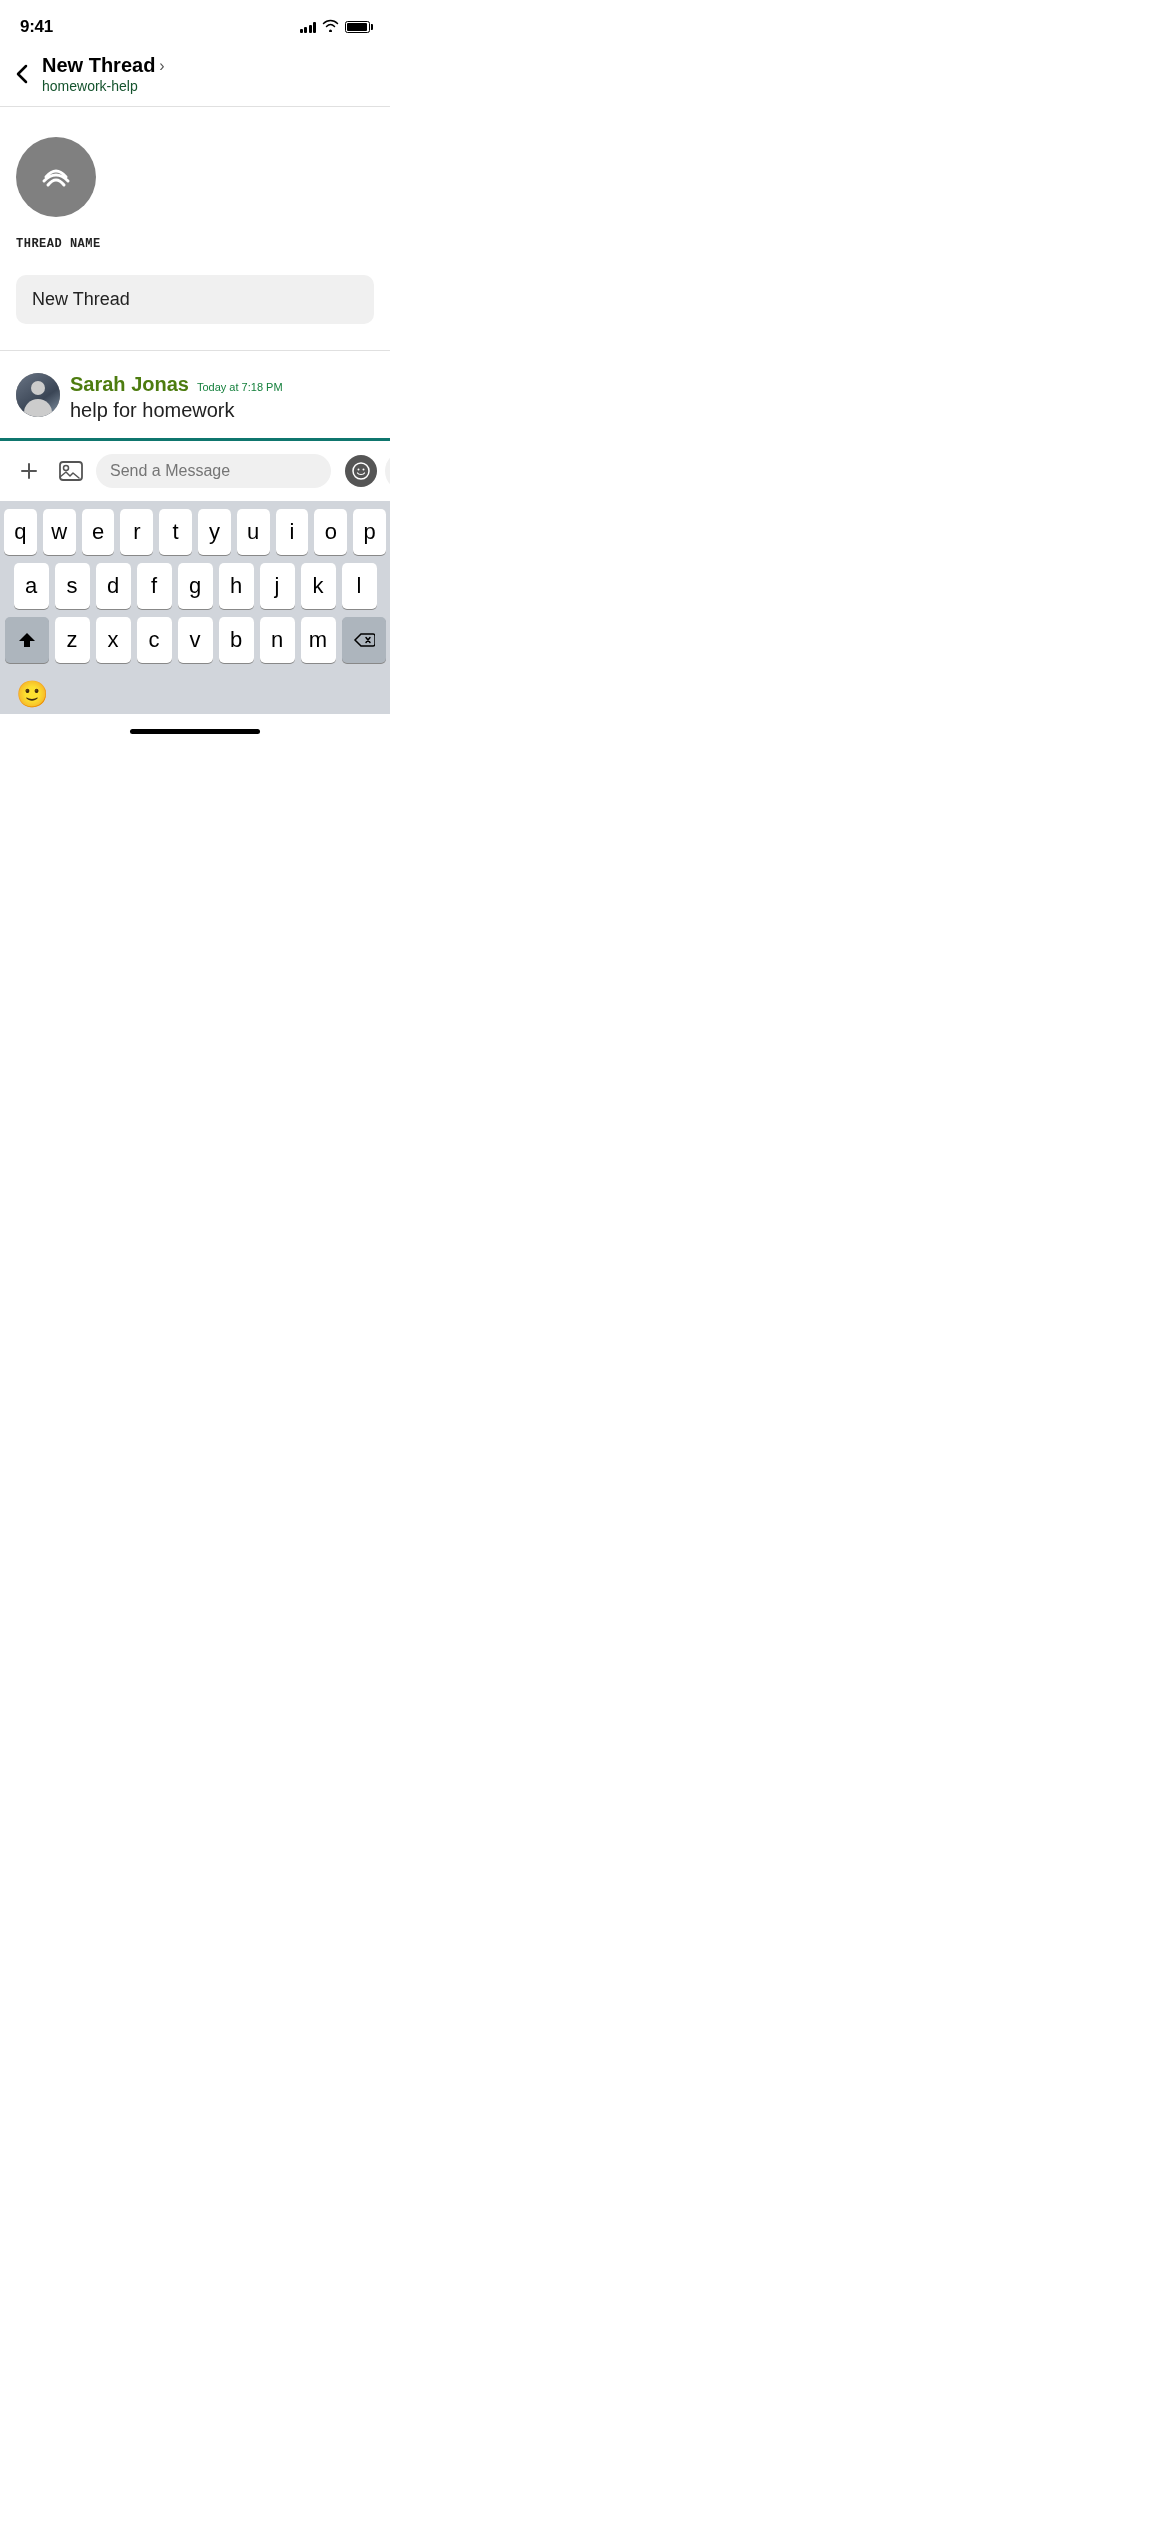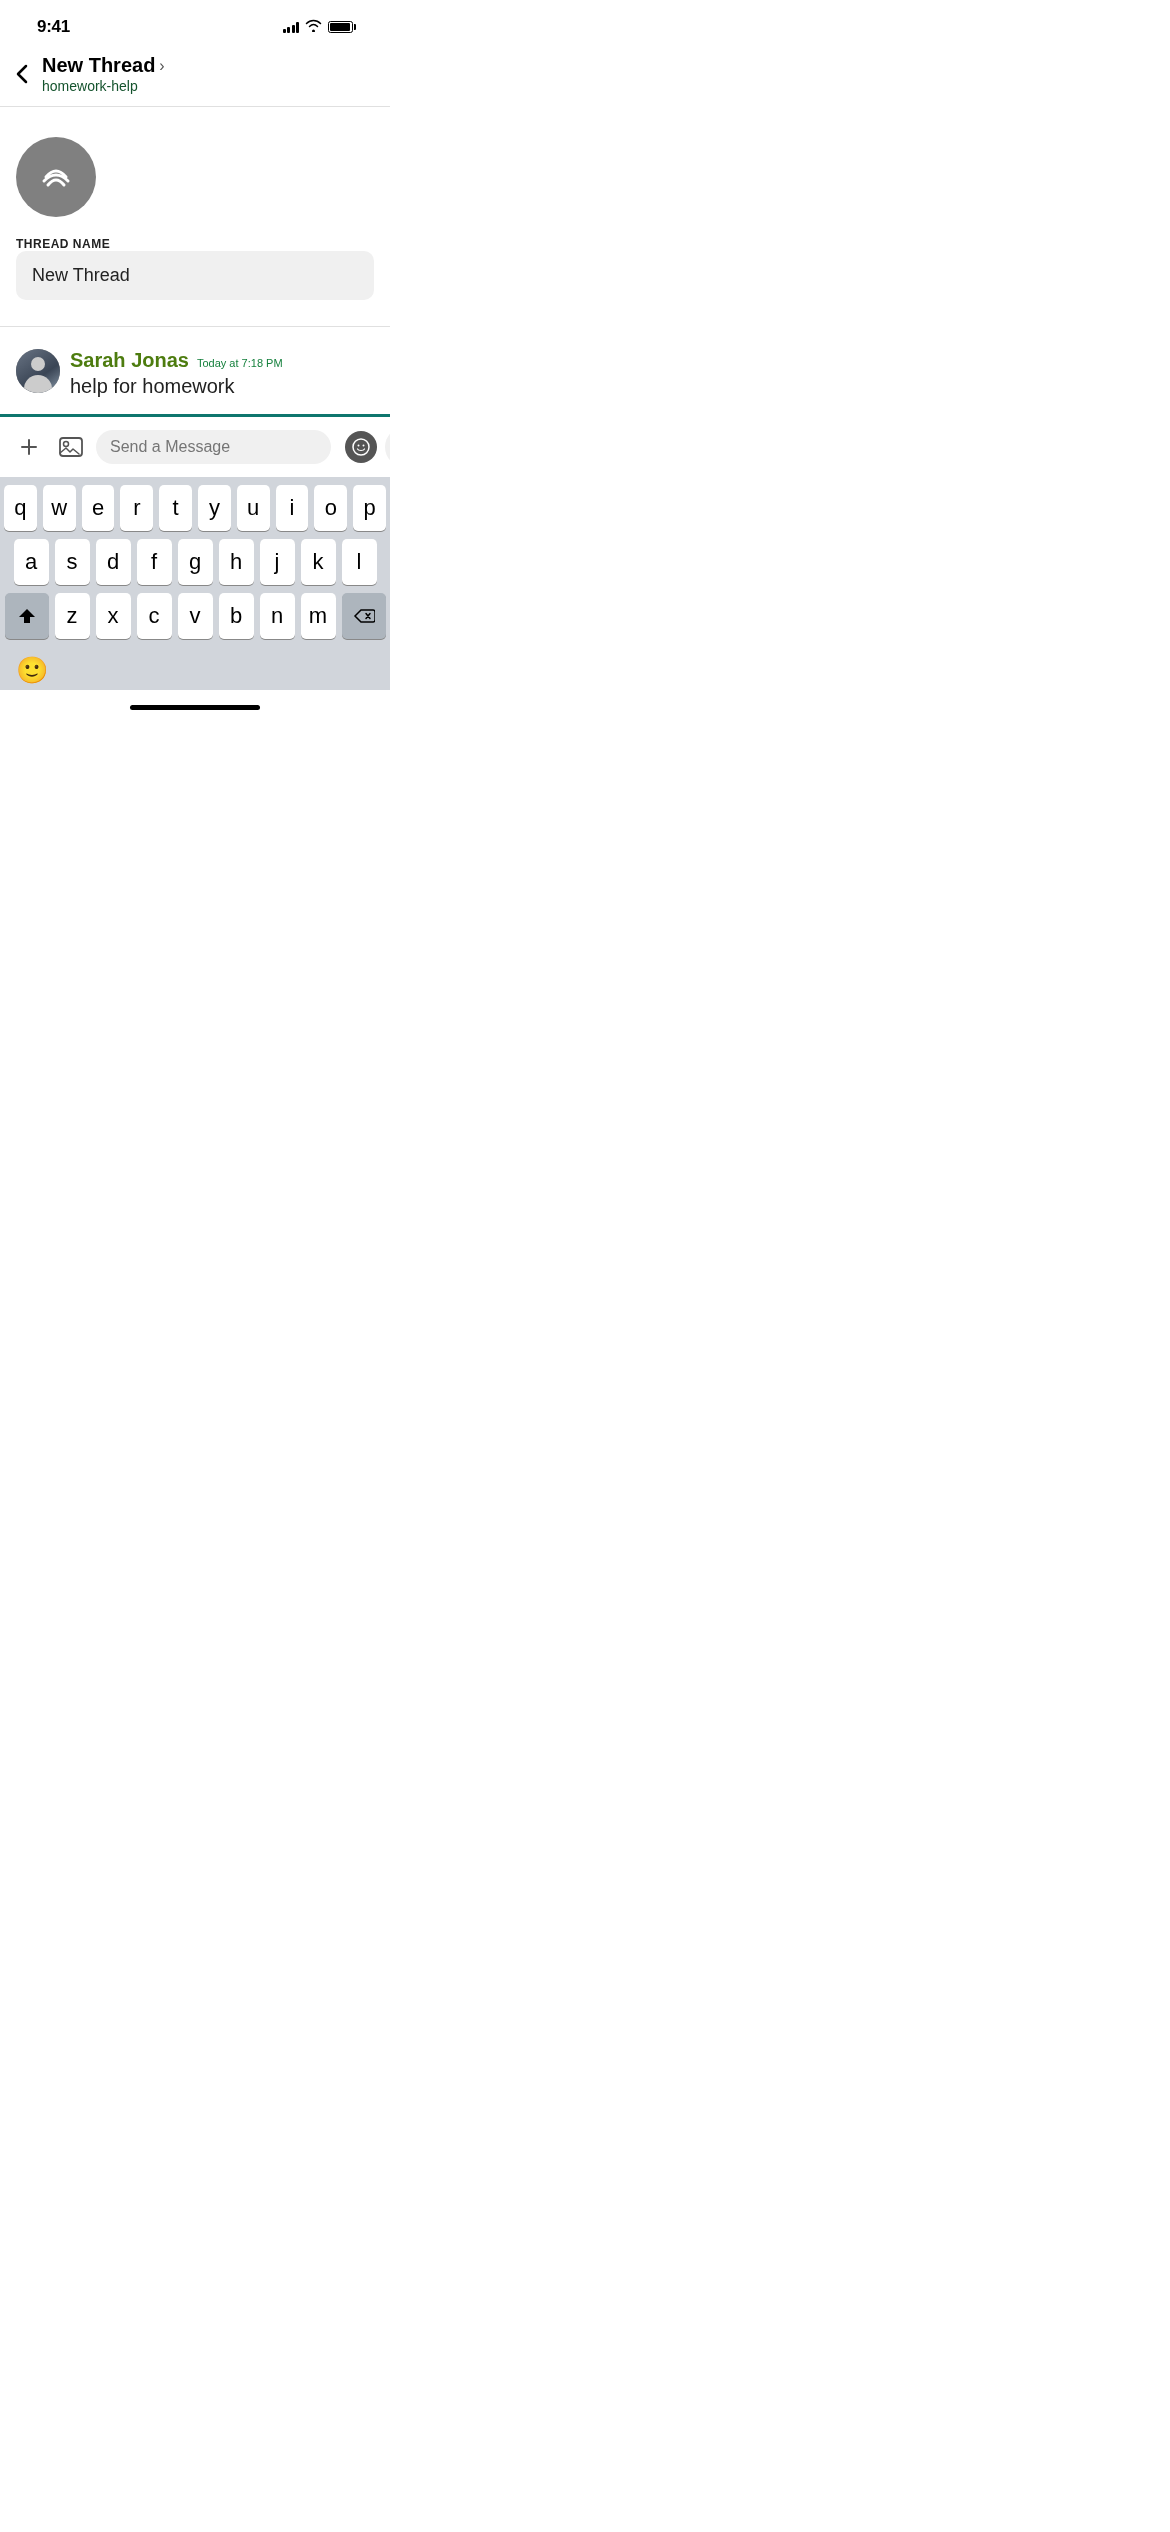--- a/index.html
+++ b/index.html
@@ -12,21 +12,21 @@
       font-family: -apple-system, BlinkMacSystemFont, 'Helvetica Neue', sans-serif;
       overflow: hidden;
       position: relative;
     }
 
     
     .status-bar {
       display: flex;
       justify-content: space-between;
       align-items: center;
-      padding: 14px 37px 8px;
+      padding: 14px 20px 8px;
       height: 48px;
     }
     .status-time {
       font-size: 17px;
       font-weight: 600;
       letter-spacing: -0.3px;
     }
     .status-icons {
       display: flex;
       align-items: center;
@@ -138,21 +138,22 @@
 
     
     .thread-name-section {
       padding: 0 16px 16px;
     }
     .thread-name-label {
       font-size: 12px;
       font-weight: 700;
       color: #222;
       letter-spacing: 0.5px;
-      margin-bottom: 0;
+      margin-bottom: 24px;
+      font-family: Liberation Mono, monospace;
     }
     .thread-name-input {
       width: 100%;
       background: #f0f0f0;
       border: none;
       border-radius: 10px;
       padding: 14px 16px;
       font-size: 18px;
       color: #222;
       outline: none;

